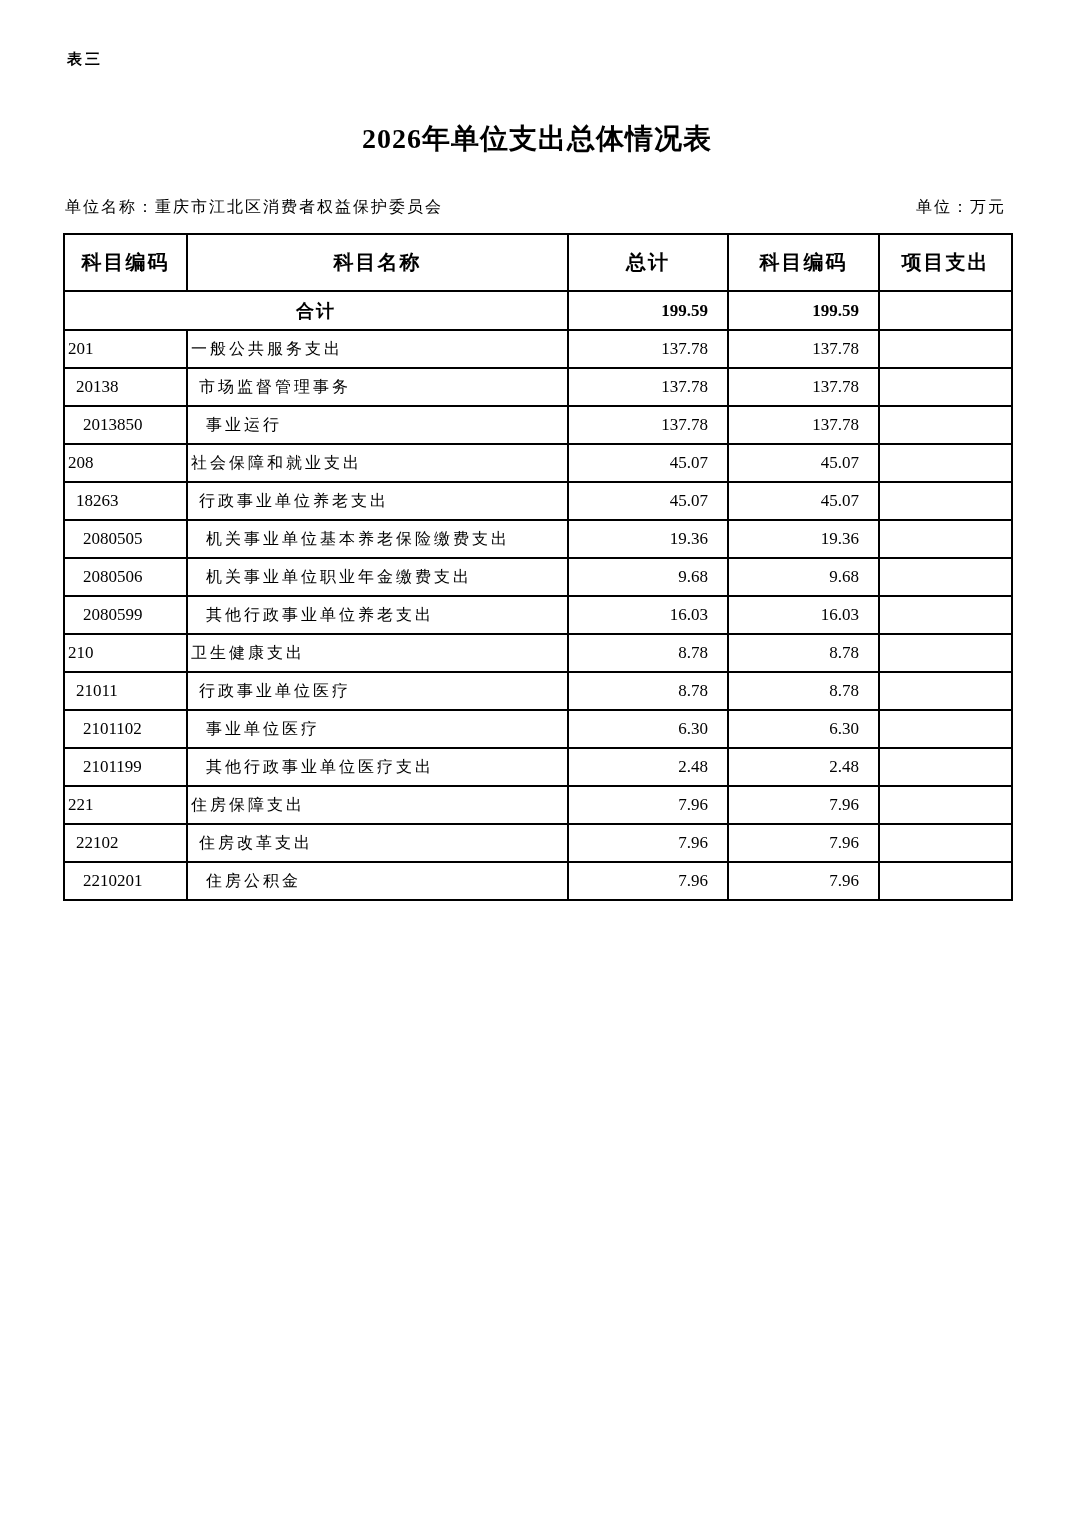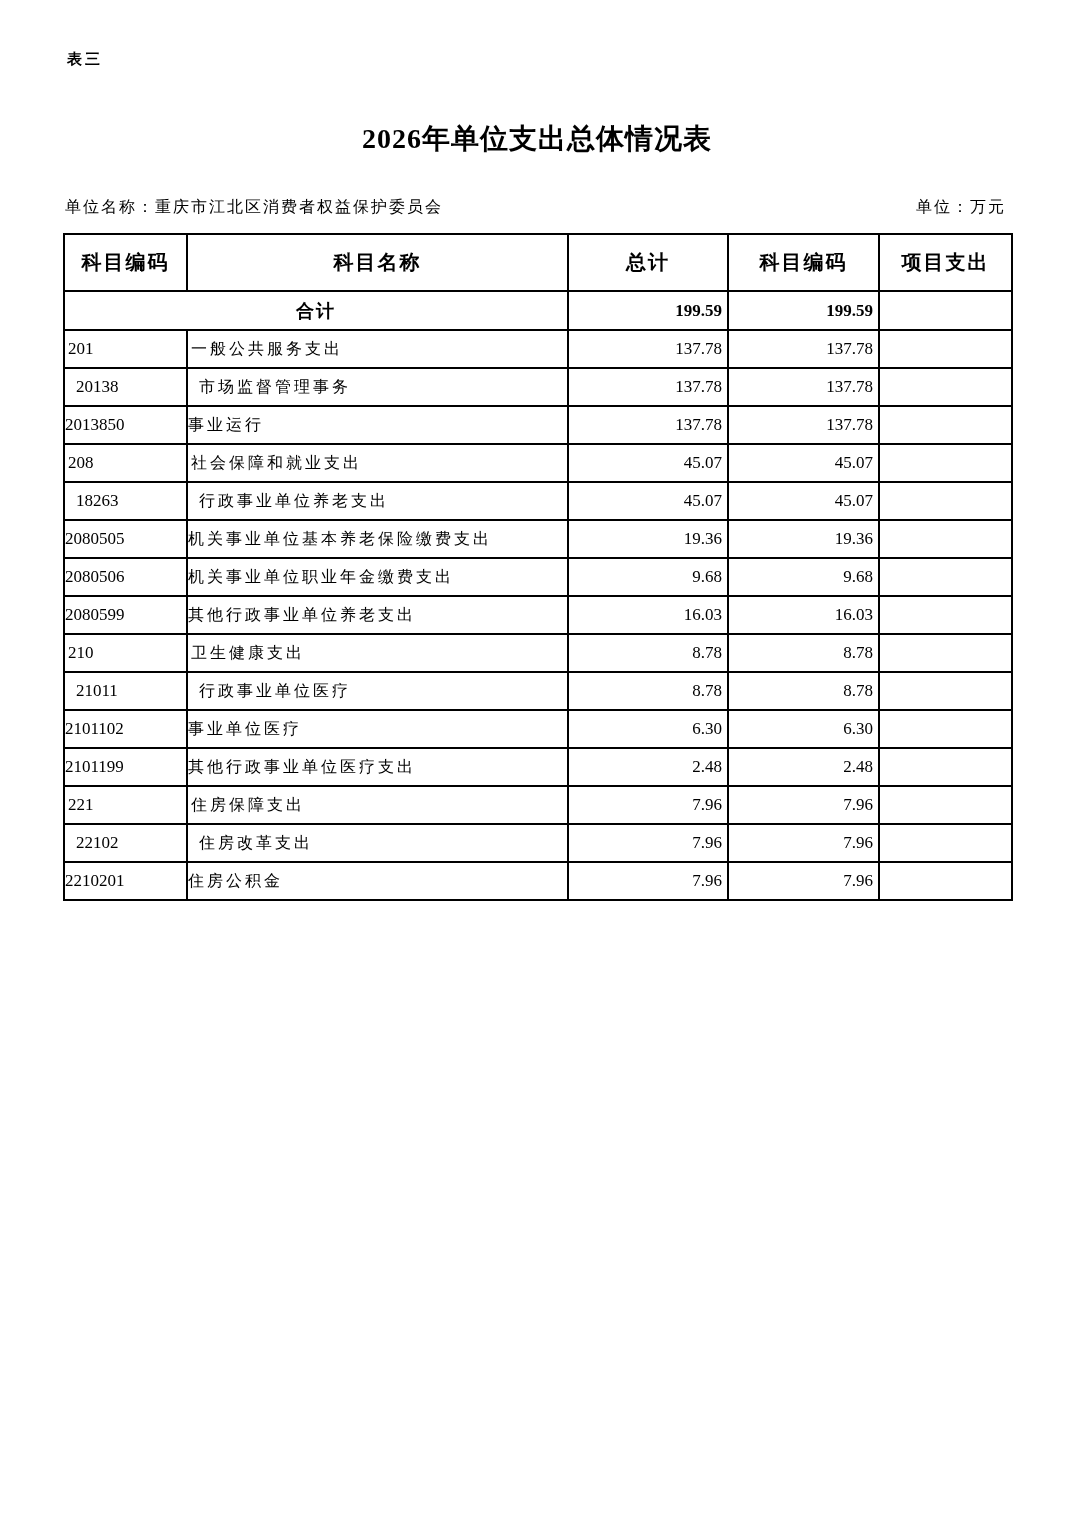--- a/index.html
+++ b/index.html
@@ -58,30 +58,30 @@
   }
   tr.total-row td { height:39px; }
   tr.data-row td { height:38px; }
 
   td.total-label {
     text-align:center;
     font-weight:bold; font-size:18px; letter-spacing:2px;
   }
   td.num {
     text-align:right;
-    padding-right:5px;
+    padding-right:19px;
     font-size:17px;
   }
   td.num.bold { font-weight:bold; }
   td.code { font-size:17px; }
   td.name { font-size:16px; letter-spacing:3px; }
 
   .lv1 { padding-left:3px; }
   .lv2 { padding-left:11px; }
-  .lv3 { padding-left:0; }
+  .lv3 { padding-left:18px; }
 </style>
 </head>
 <body>
 
 <div class="page">
 
   <div class="corner-label">表三</div>
 
   <div class="doc-title">2026年单位支出总体情况表</div>
 

